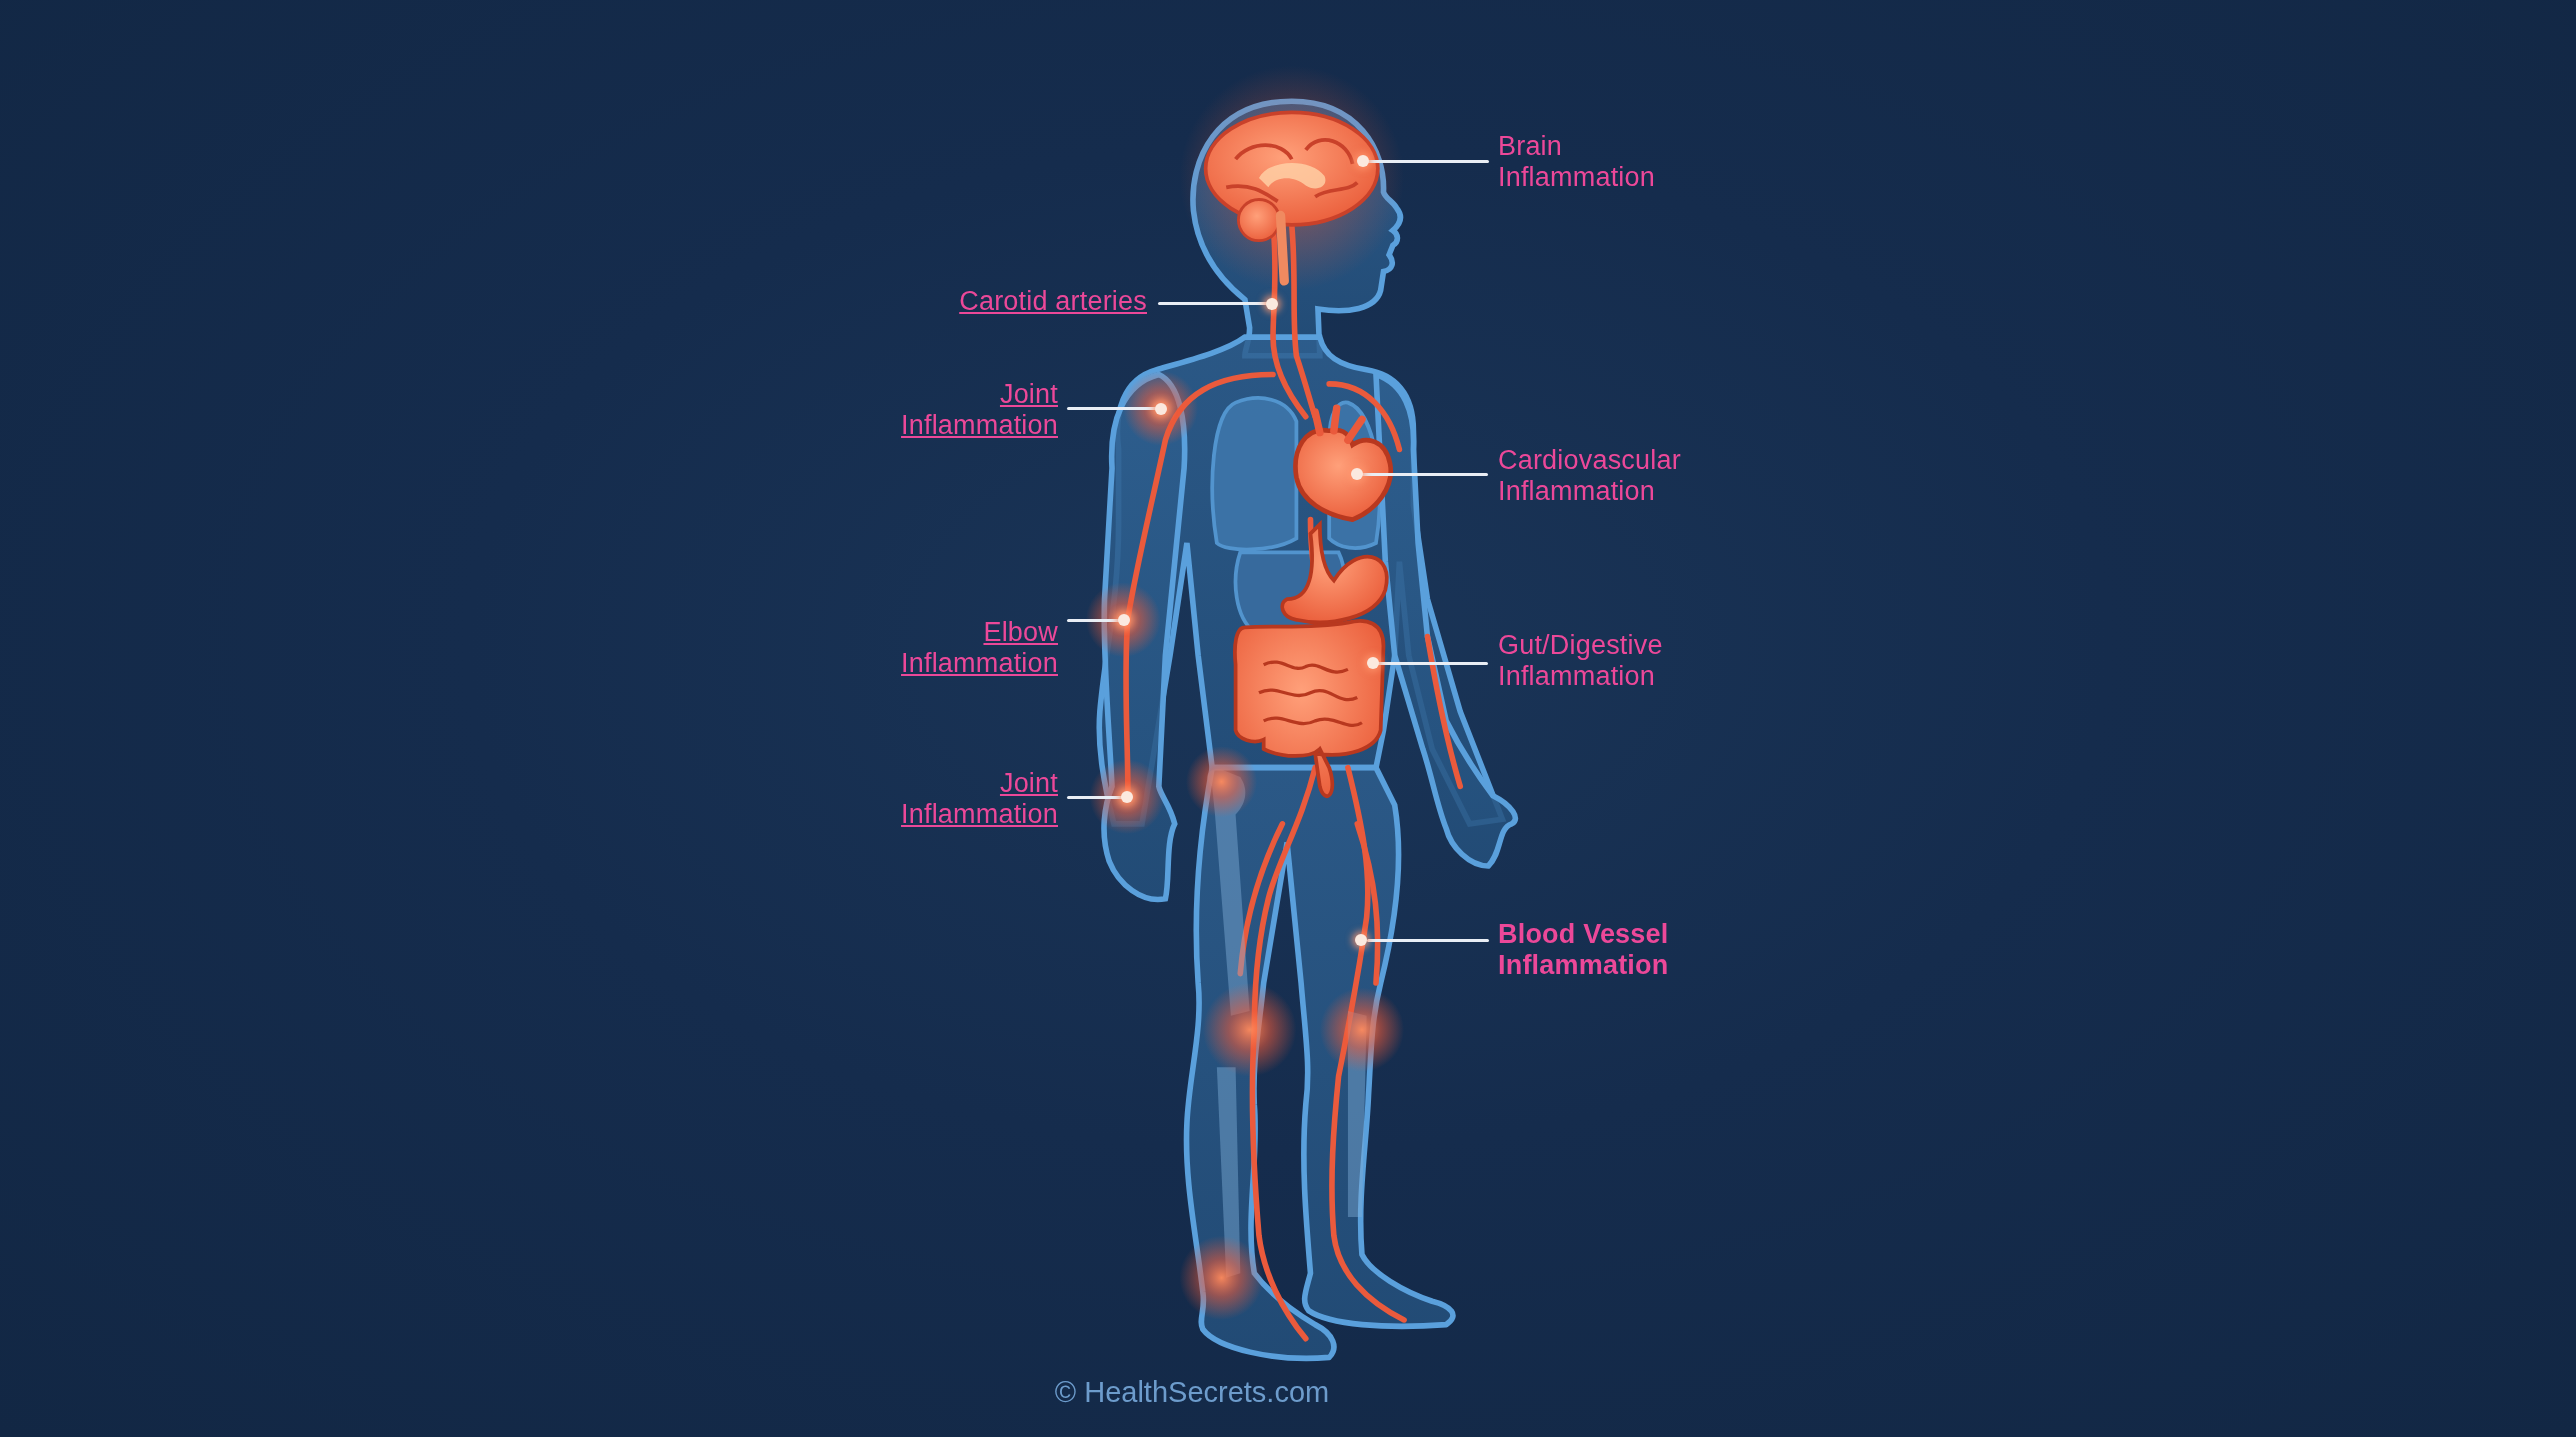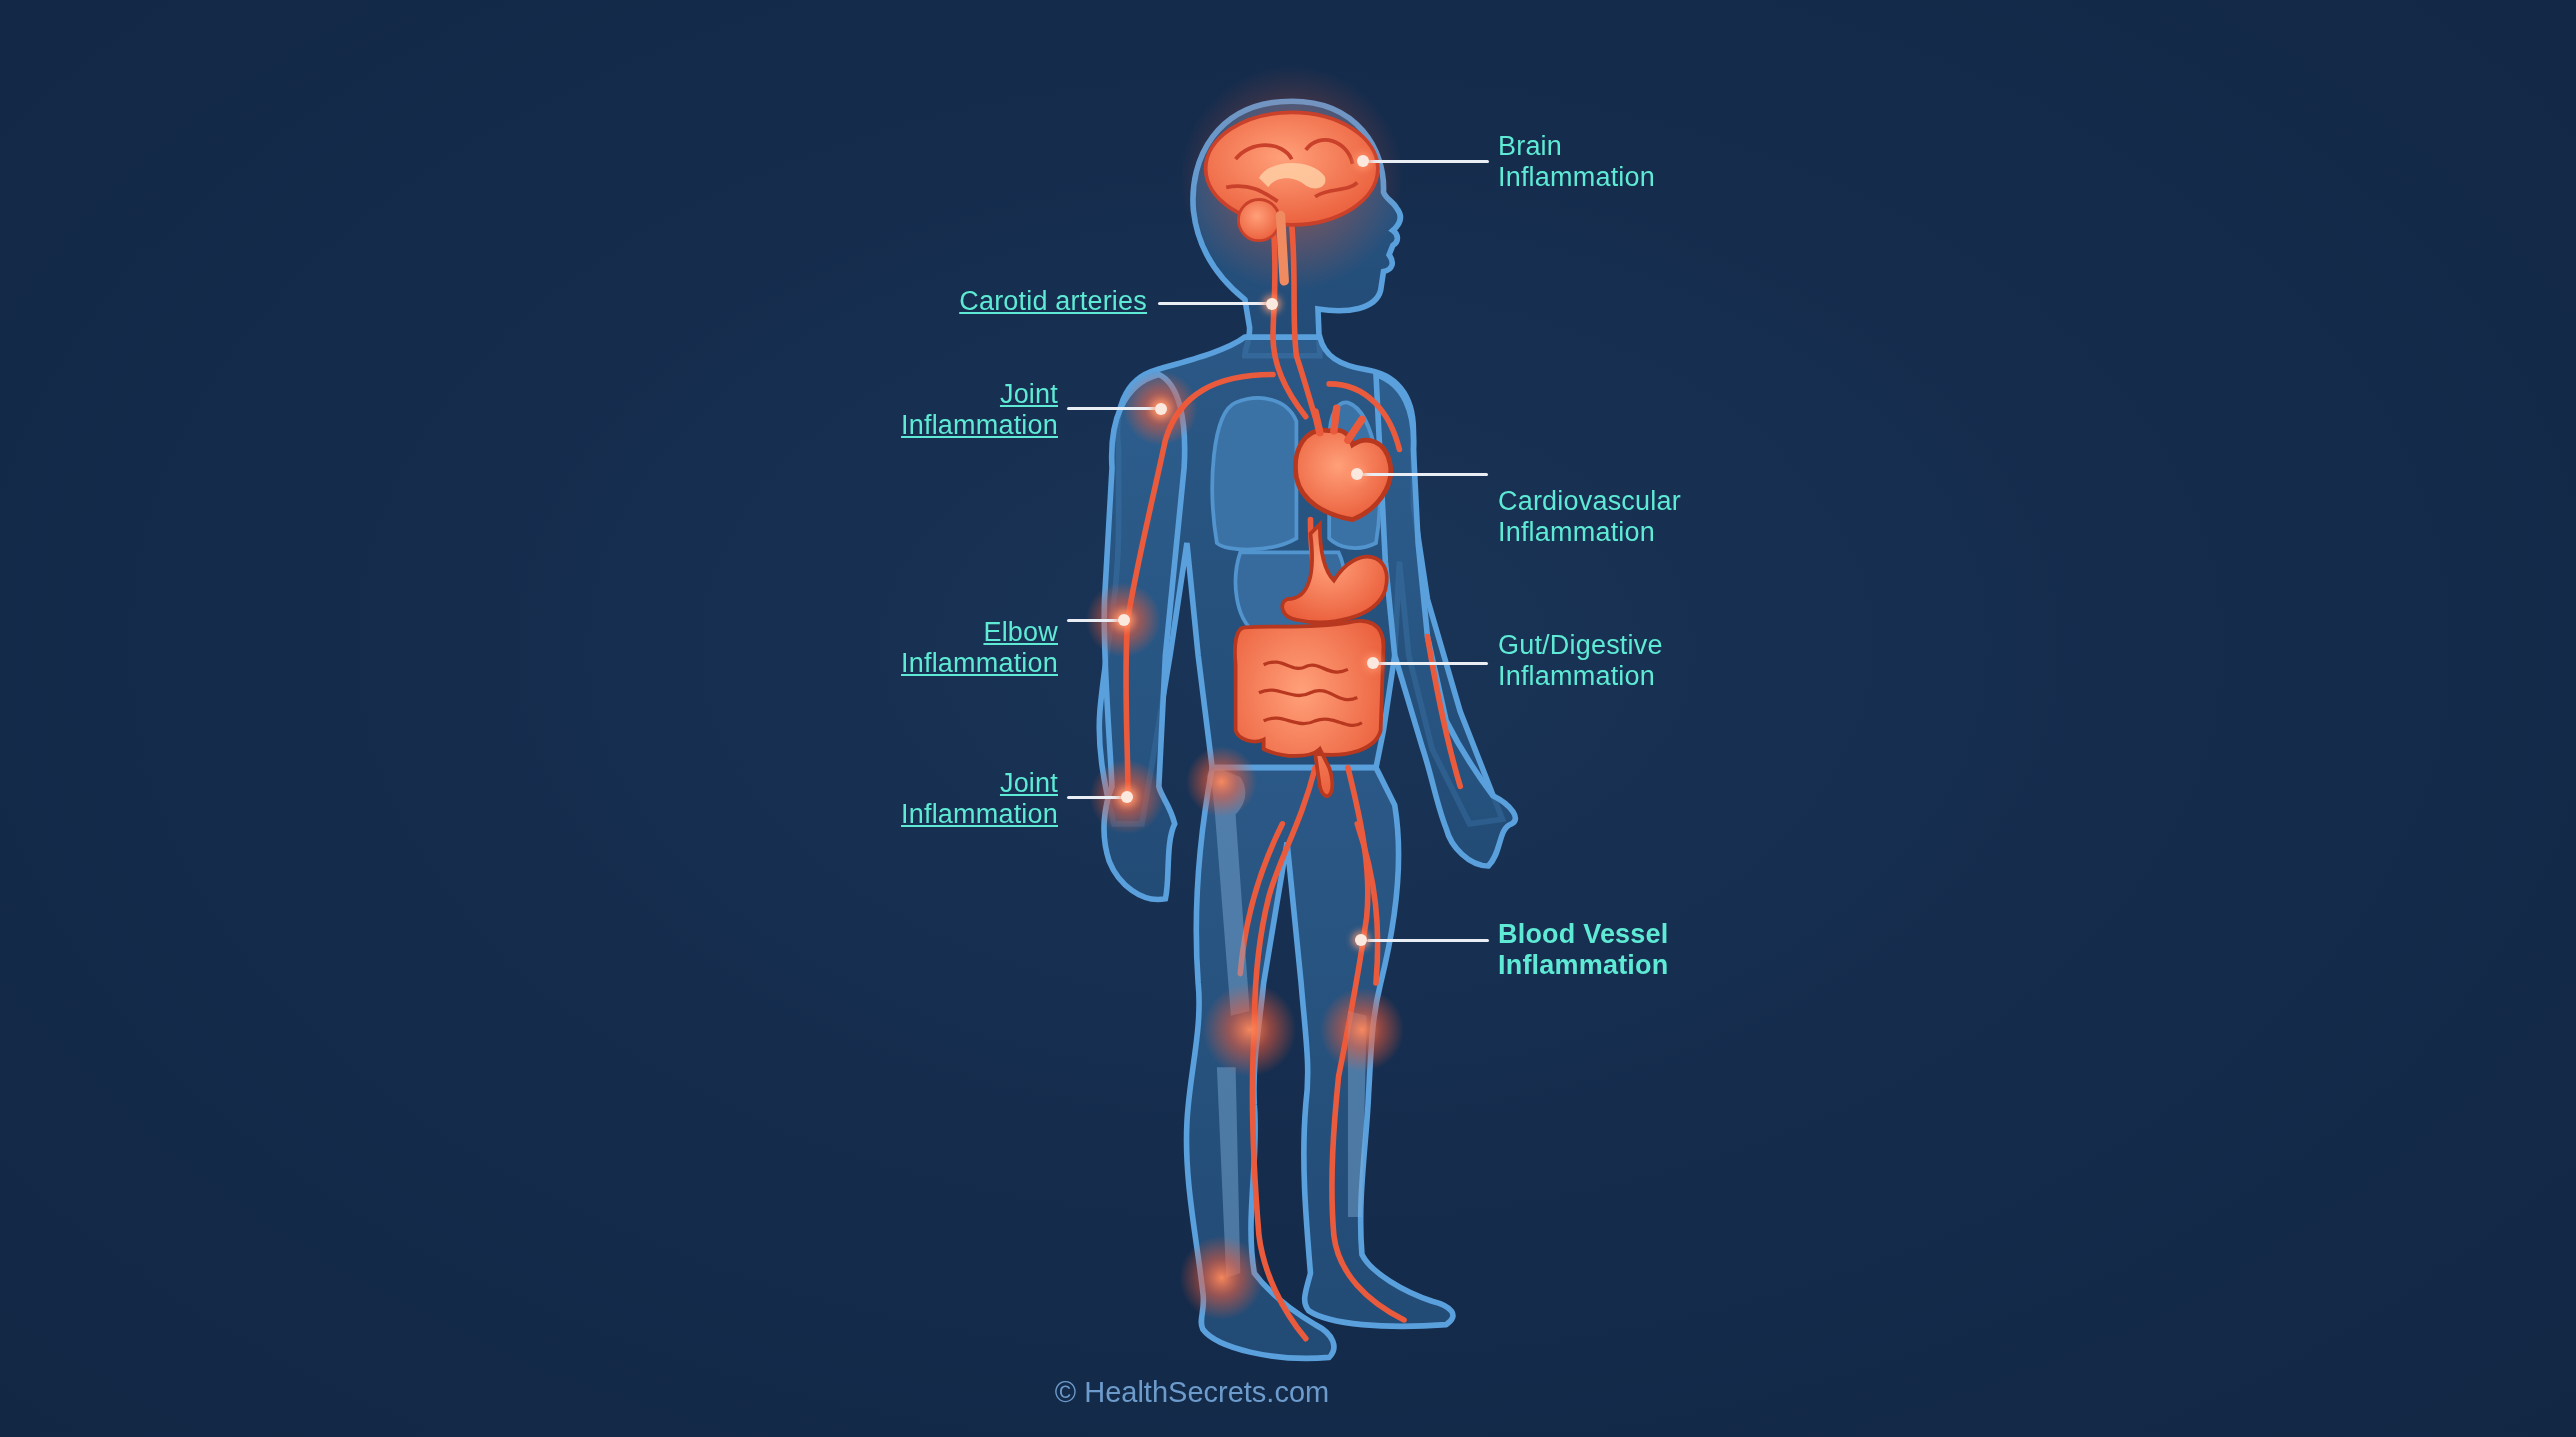--- a/index.html
+++ b/index.html
@@ -1,19 +1,19 @@
 <!DOCTYPE html>
 <html style="font-size:15px"><head>
 <meta charset="utf-8">
 <style>
   html,body{margin:0;padding:0;}
   body{width:2576px;height:1438px;overflow:hidden;background:#142a4a;position:relative;font-family:"Liberation Sans","DejaVu Sans",sans-serif;}
   .bg{position:absolute;inset:0;background:radial-gradient(ellipse at 50% 45%, #1a3558 0%, #152c4d 45%, #122744 100%);}
   svg.figure{position:absolute;left:0;top:0;width:2576px;height:1438px;}
-  .label{position:absolute;color:#5eead4;font-size:27px;line-height:31px;letter-spacing:0.2px;white-space:nowrap;}
+  .label{position:absolute;color:#ec4899;font-size:27px;line-height:31px;letter-spacing:0.2px;white-space:nowrap;}
   .label.right{text-align:right;text-decoration:underline;}
   .label span{display:block;}
   .leader{position:absolute;height:2.8px;background:#e9eef5;border-radius:1.9px;}
   .dot{position:absolute;width:12px;height:12px;border-radius:50%;background:#fbe9df;box-shadow:0 0 7.5px 2.8px rgba(255,150,110,0.8);}
   .footer{position:absolute;left:0;width:2384px;top:1376px;text-align:center;color:#6d9ccc;font-size:29px;}
 </style>
 </head>
 <body>
 
 <div class="bg"></div>
@@ -132,21 +132,21 @@
   <div class="dot" style="left:1155px;top:403px;"></div>
   <div class="label right" style="left:749px;width:309px;top:379px;">
     <span>Joint</span>
     <span>Inflammation</span>
   </div>
 </div>
 
 <div>
   <div class="leader" style="left:1362px;top:473px;width:126px;"></div>
   <div class="dot" style="left:1351px;top:468px;"></div>
-  <div class="label" style="left:1498px;top:445px;margin-top:41px;">
+  <div class="label" style="left:1498px;top:445px;">
     <span>Cardiovascular</span>
     <span>Inflammation</span>
   </div>
 </div>
 
 <div>
   <div class="leader" style="left:1067px;top:619px;width:54px;"></div>
   <div class="dot" style="left:1118px;top:614px;"></div>
   <div class="label right" style="left:749px;width:309px;top:617px;">
     <span>Elbow</span>

